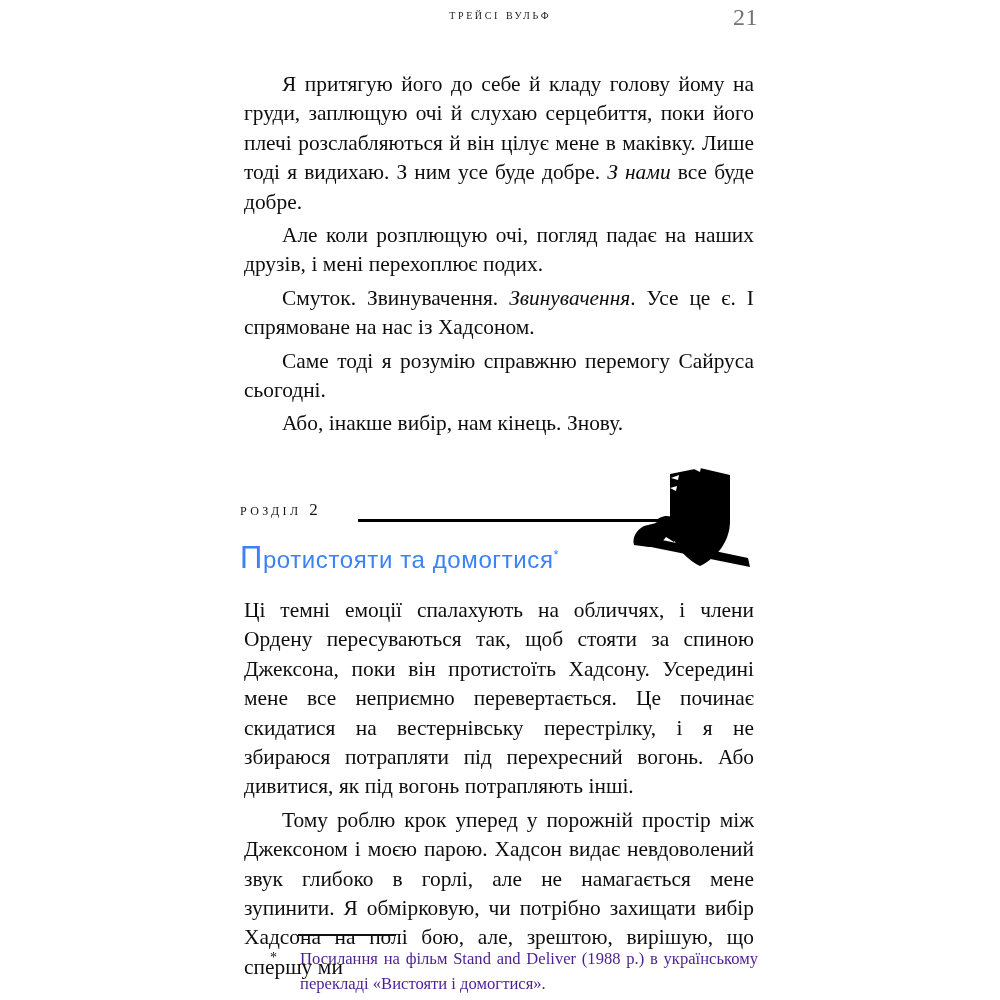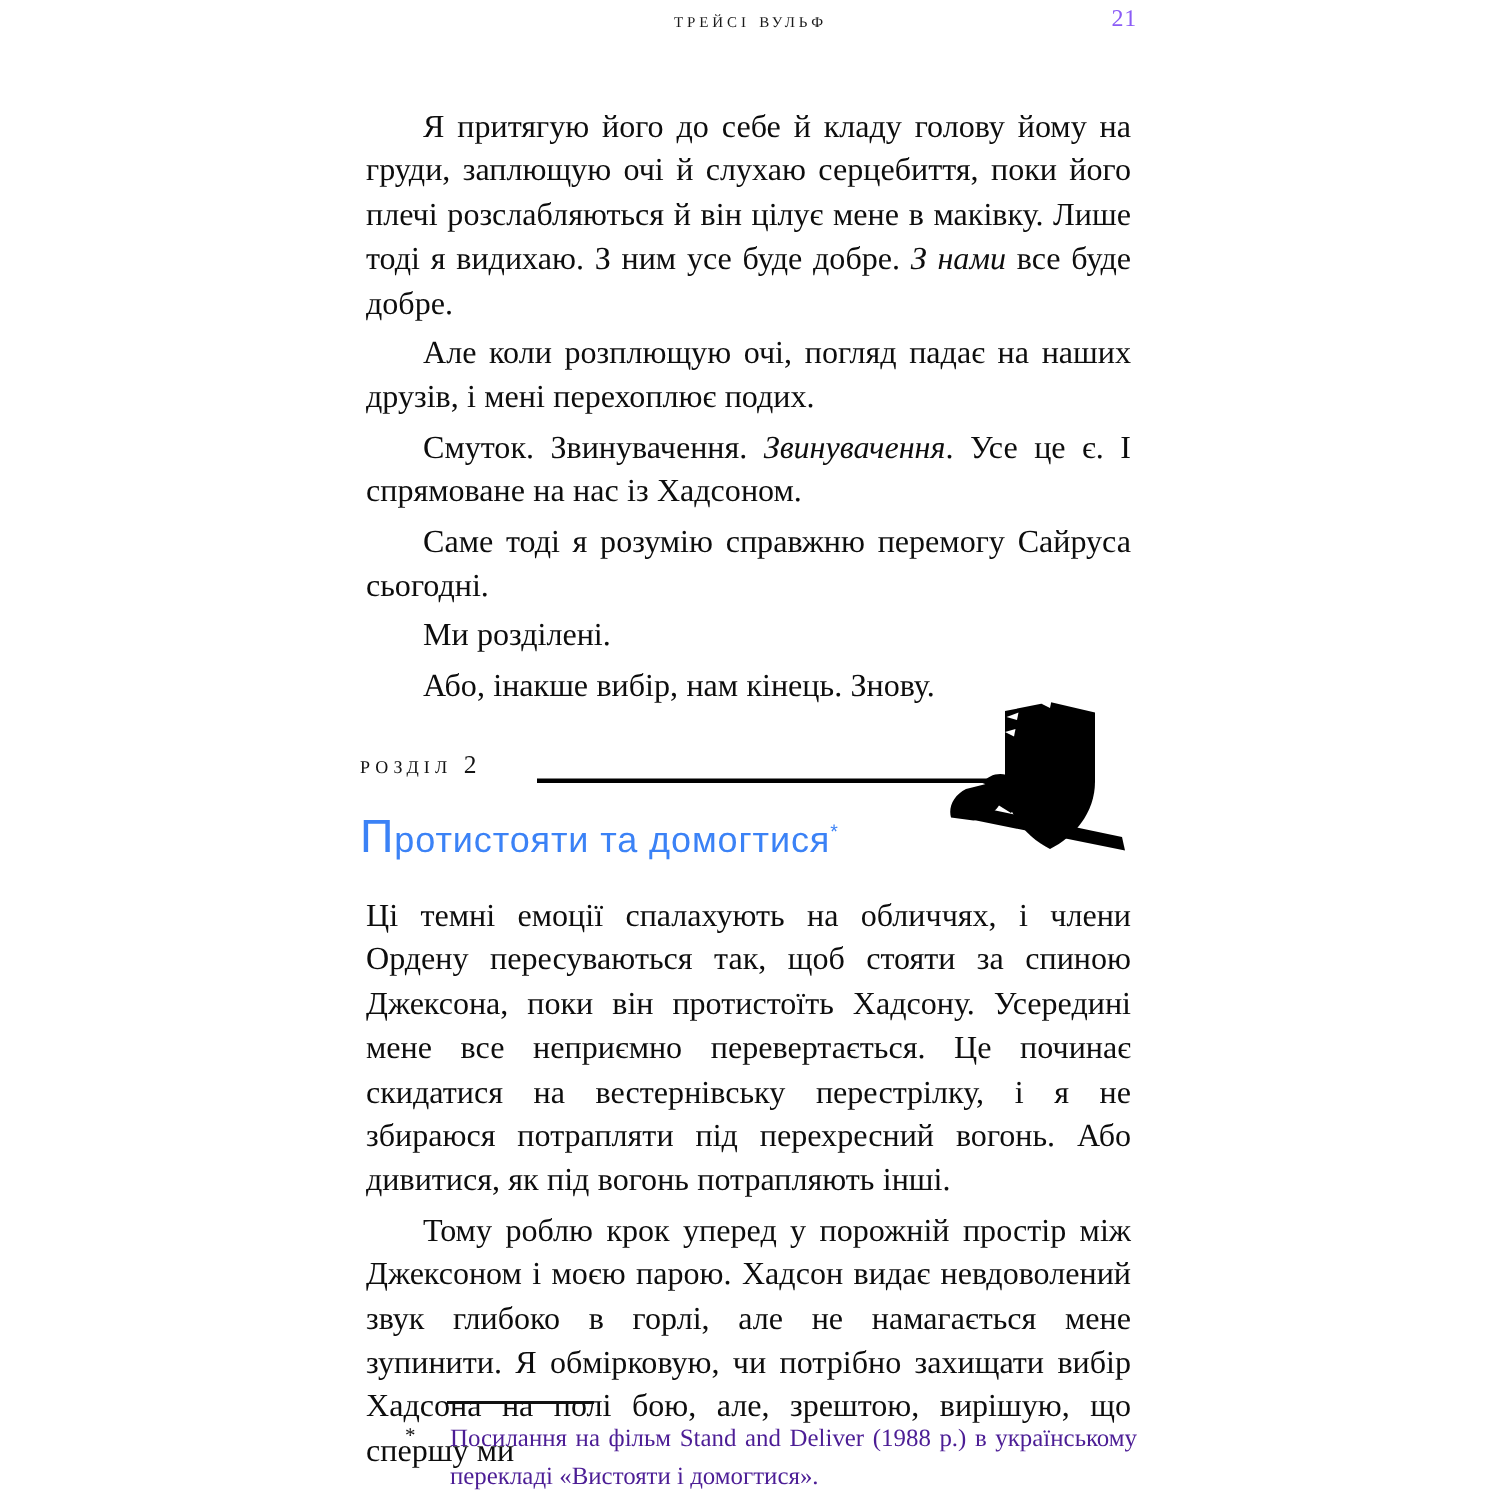--- a/index.html
+++ b/index.html
@@ -41,22 +41,22 @@
     letter-spacing: 2.6px;
     text-indent: 2.6px;
     font-variant: small-caps;
     text-transform: lowercase;
     color: #1a1a1a;
   }
   .running-head .rh-pageno {
     position: absolute;
     right: 0;
     top: -2px;
-    font-size: 16px;
-    color: #8b5cf6;
+    font-size: 24px;
+    color: #737373;
     letter-spacing: 0.5px;
   }
 
   
   .textblock {
     position: absolute;
     left: 240px;
     top: 66px;
     width: 518px;
   }
@@ -192,21 +192,20 @@
   <div class="running-head">
     <div class="rh-title">Трейсі Вульф</div>
     <div class="rh-pageno">21</div>
   </div>
 
   <div class="textblock">
     <p class="body" id="p1"><span>Я притягую його до себе й кладу голову йому на груди, заплющую очі й слухаю серцебиття, поки його плечі розслабляються й він цілує мене в маківку. Лише тоді я видихаю. З ним усе буде добре. </span><i>З нами</i><span> все буде добре.</span></p>
     <p class="body" id="p2"><span>Але коли розплющую очі, погляд падає на наших друзів, і мені перехоплює подих.</span></p>
     <p class="body" id="p3"><span>Смуток. Звинувачення. </span><i>Звинувачення</i><span>. Усе це є. І спрямоване на нас із Хадсоном.</span></p>
     <p class="body" id="p4"><span>Саме тоді я розумію справжню перемогу Сайруса сьогодні.</span></p>
-    <p class="body" id="p5"><span>Ми розділені.</span></p>
     <p class="body" id="p6"><span>Або, інакше вибір, нам кінець. Знову.</span></p>
   </div>
 
   <div class="chapter-opener">
     <div class="chap-line-row">
       <div class="chap-label">Розділ 2</div>
       <div class="chap-rule"></div>
     </div>
     <div class="chap-title">
       <span class="cap">П</span><span class="rest">ротистояти та домогтися</span><sup class="fn">*</sup>

